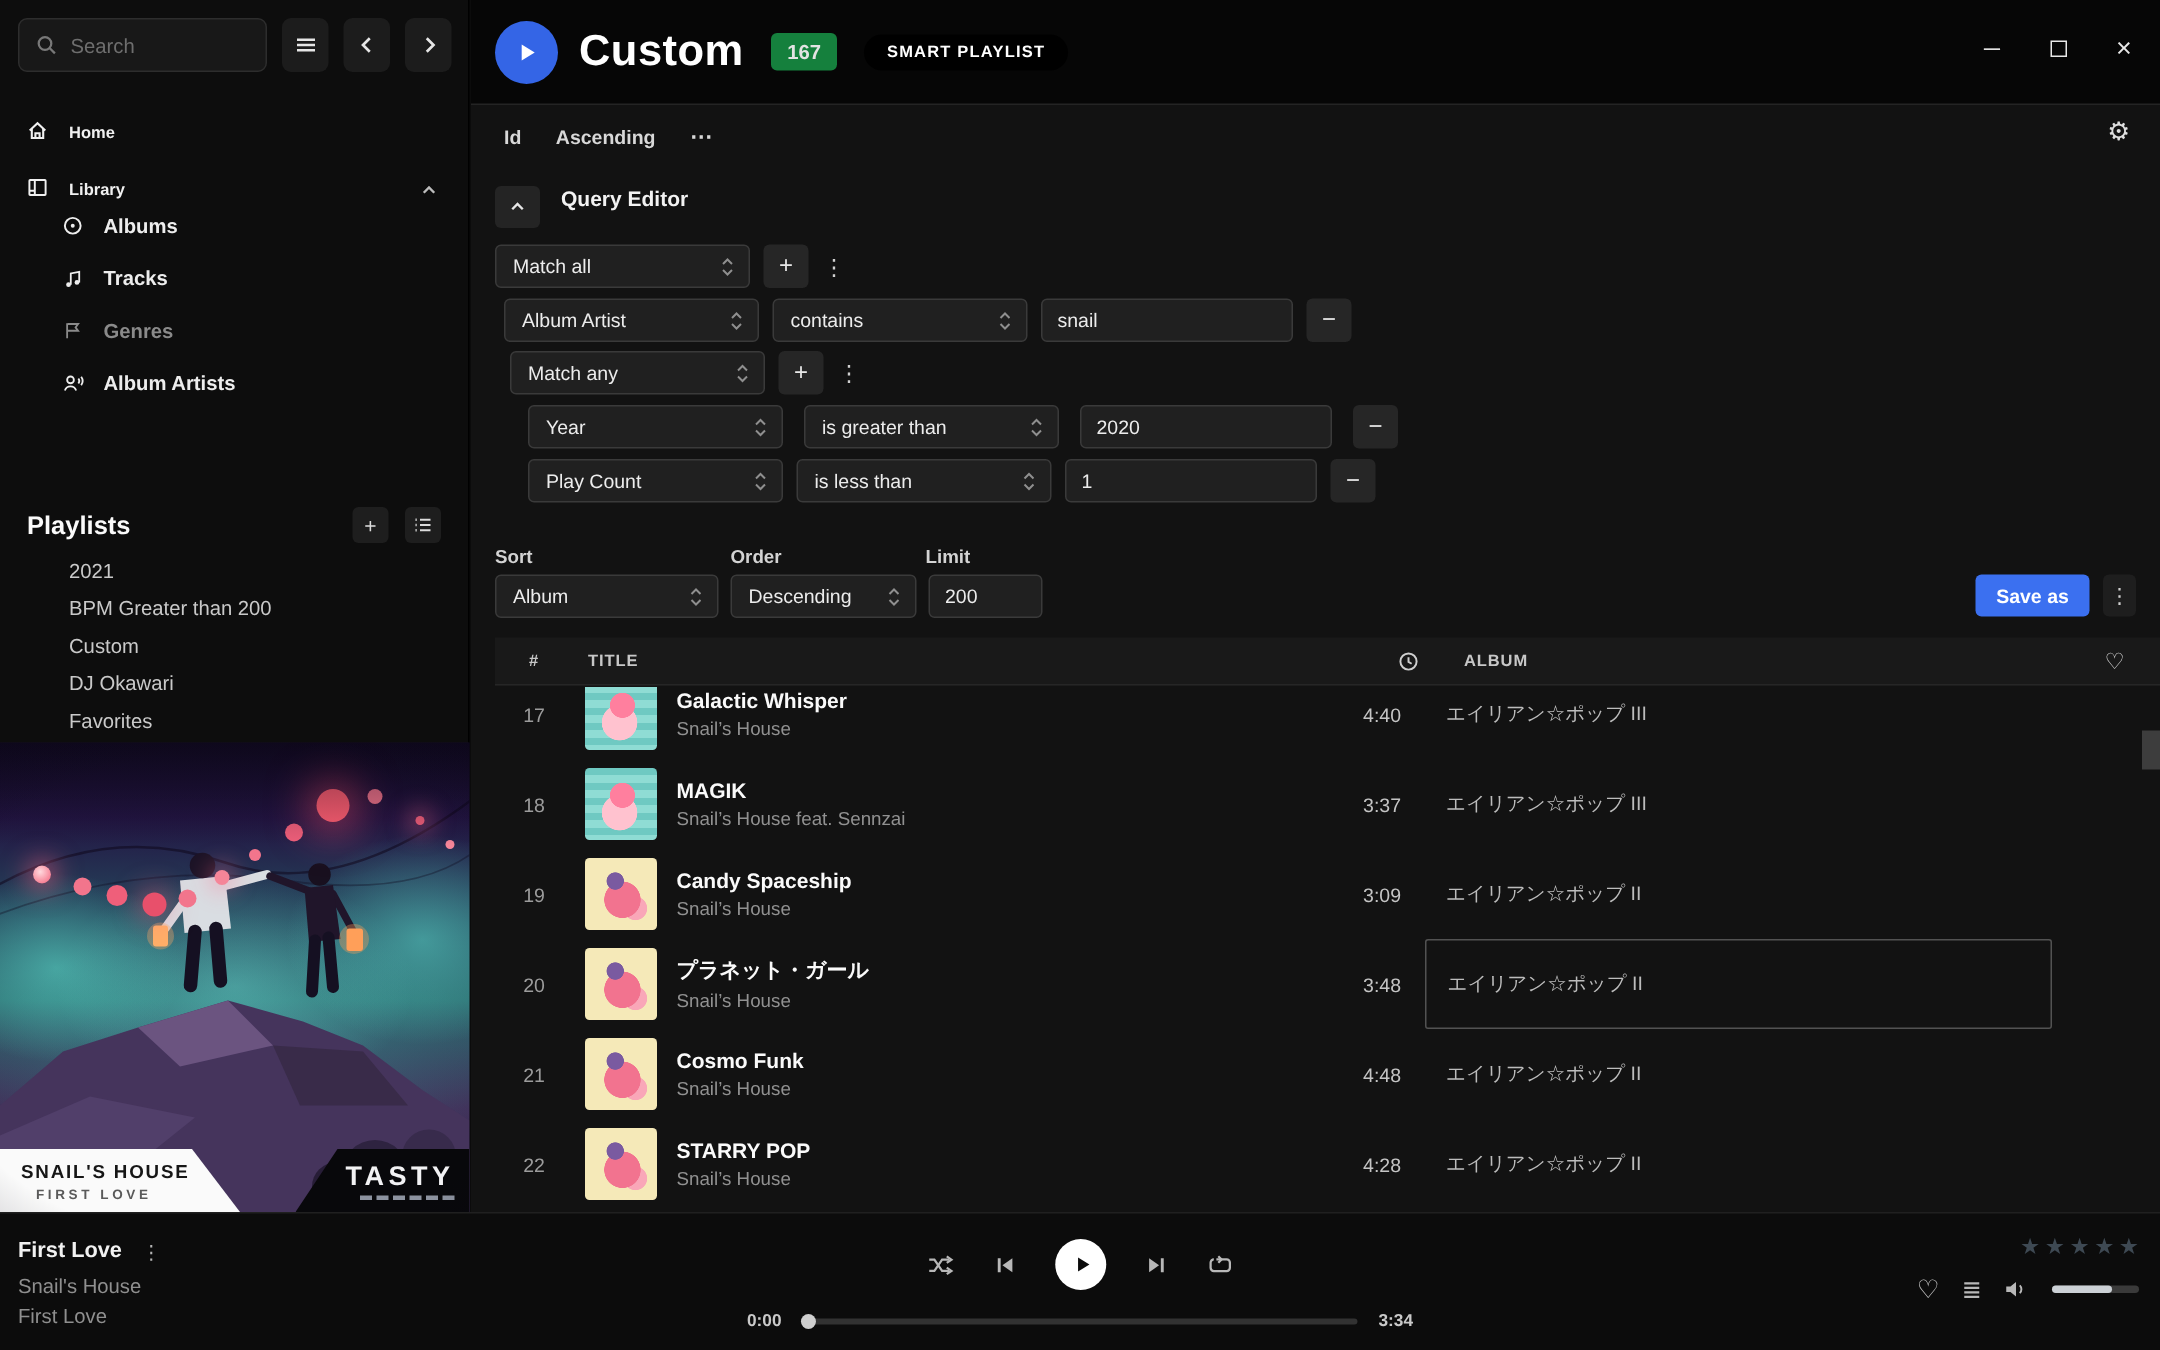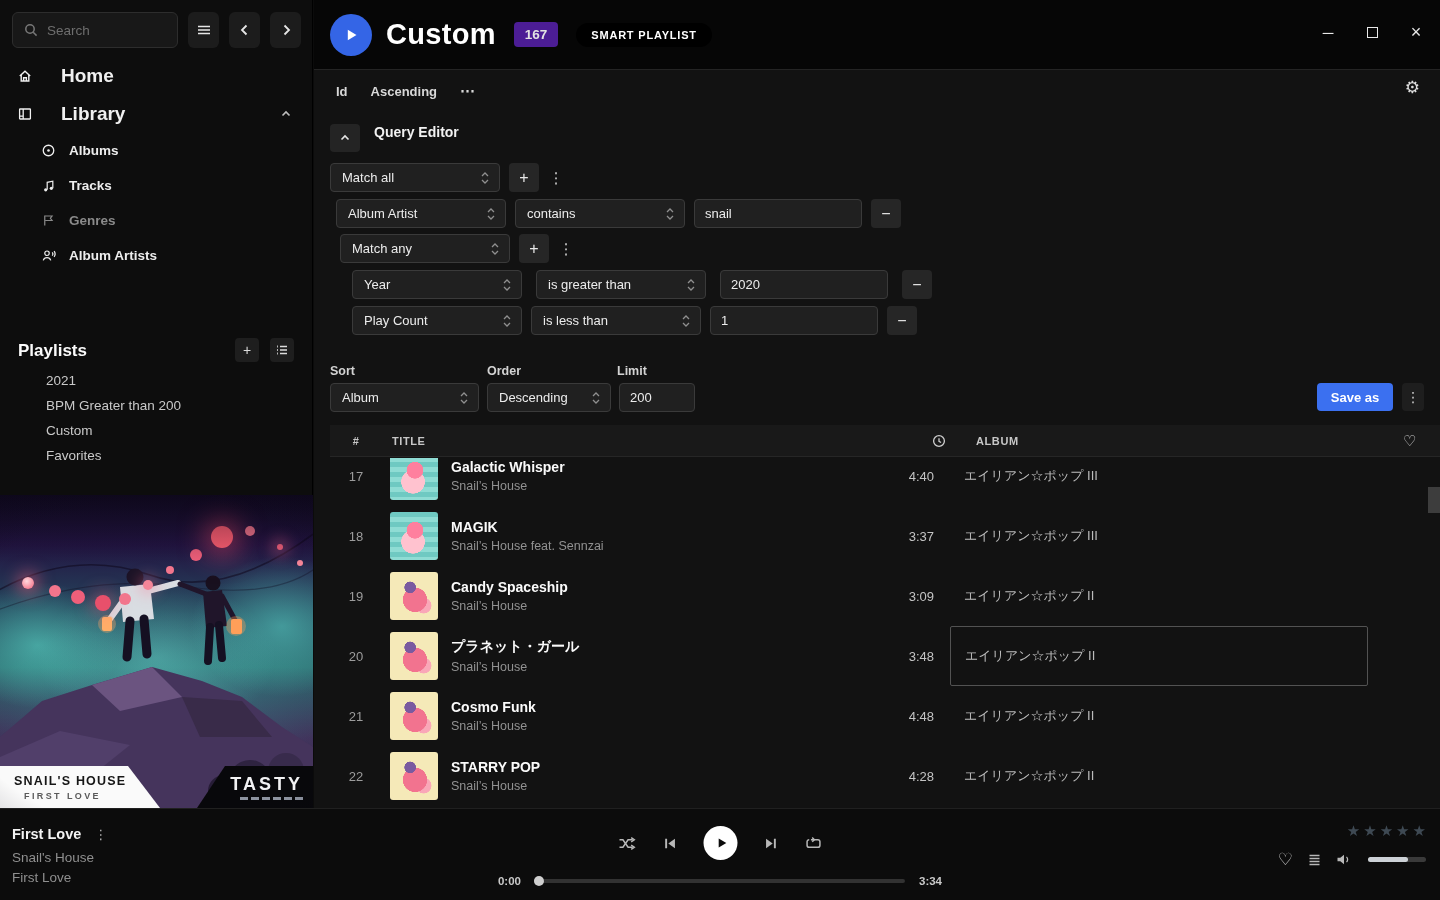--- a/index.html
+++ b/index.html
@@ -7,21 +7,21 @@
   body { font-family:"Liberation Sans", sans-serif; }
   .app { position:relative; width:1440px; height:900px; background:#0b0b0b; color:#e8e8e8; overflow:hidden; }
 
   
   .sidebar { position:absolute; left:0; top:0; width:313px; height:808px; background:#0d0d0d; border-right:1px solid #000; }
   .sb-search-row { position:absolute; top:12px; left:12px; display:flex; gap:10px; align-items:center; }
   .search-box { width:166px; height:36px; background:#181818; border:1px solid #2d2d2d; border-radius:6px; display:flex; align-items:center; gap:9px; padding:0 11px; color:#787878; }
   .search-box input { flex:1; min-width:0; background:transparent; border:none; outline:none; color:#cfcfcf; font-size:13.5px; font-family:inherit; }
   .search-box input::placeholder { color:#6e6e6e; }
   .sq-btn { width:31px; height:36px; background:#1c1c1c; border:none; border-radius:6px; color:#e6e6e6; display:flex; align-items:center; justify-content:center; cursor:pointer; }
-  .nav-item { display:flex; align-items:center; gap:28px; height:38px; padding-left:17px; font-size:19px; font-weight:700; color:#f0f0f0; cursor:pointer; position:relative; }
+  .nav-item { display:flex; align-items:flex-end; gap:13px; height:38px; padding-left:17px; font-size:11px; font-weight:700; color:#f0f0f0; cursor:pointer; position:relative; }
   #nav-home { margin-top:57px; }
   .nav-item .chev-right { position:absolute; right:20px; color:#bdbdbd; }
   .sub-item { display:flex; align-items:center; gap:13px; height:35px; padding-left:41px; font-size:13.5px; font-weight:700; color:#ededed; cursor:pointer; }
   .sub-item.dim { color:#8a8a8a; }
   .icon { display:inline-flex; align-items:center; justify-content:center; color:inherit; }
   .pl-header { position:absolute; top:338px; left:18px; right:14px; height:26px; display:flex; align-items:center; }
   .pl-title { font-size:17px; font-weight:800; color:#fafafa; }
   .pl-btns { position:absolute; right:4px; top:0; display:flex; gap:11px; }
   .pl-btn { width:24px; height:24px; background:#1e1e1e; border:none; border-radius:4px; color:#dcdcdc; display:flex; align-items:center; justify-content:center; font-size:14px; cursor:pointer; }
   .pl-list { position:absolute; top:368px; left:0; right:0;margin-left:28px; }
@@ -56,21 +56,21 @@
     clip-path:polygon(28px 0, 100% 0, 100% 100%, 0 100%); display:flex; flex-direction:column; align-items:flex-end; justify-content:center; padding-right:10px; gap:2px; }
   .tasty { font-size:18px; font-weight:700; letter-spacing:3px; color:#f2f2f4; }
   .tasty-sub { display:flex; gap:3px; }
   .tasty-sub i { width:8px; height:3px; background:#8d93a0; }
 
   
   .main { position:absolute; left:314px; top:0; width:1126px; height:808px; background:#121212; }
   .main-header { position:absolute; top:0; left:0; width:100%; height:70px; background:#060606; border-bottom:1px solid #242424; display:flex; align-items:center; padding-left:16px; }
   .play-big { width:42px; height:42px; border-radius:50%; background:#3465e6; border:none; color:#fff; display:flex; align-items:center; justify-content:center; cursor:pointer; flex:0 0 auto; }
   .page-title { margin-left:14px; font-size:29px; font-weight:800; color:#fff; letter-spacing:.3px; }
-  .count-badge { margin-left:18px; background:#4c1d95; color:#e3e3e3; font-size:13.5px; font-weight:700; padding:5px 11px; border-radius:4px; }
+  .count-badge { margin-left:18px; background:#15803d; color:#e3e3e3; font-size:13.5px; font-weight:700; padding:5px 11px; border-radius:4px; }
   .smart-badge { margin-left:18px; background:#000; color:#fff; font-size:11px; font-weight:800; letter-spacing:.8px; padding:6px 15px; border-radius:999px; }
   .win-controls { position:absolute; right:0; top:0; height:64px; display:flex; align-items:center; gap:28px; padding-right:16px; }
   .win-btn { width:16px; height:16px; display:flex; align-items:center; justify-content:center; color:#e8e8e8; font-size:15px; cursor:pointer; background:none; border:none; }
   .max-box { width:11px; height:11px; border:1.4px solid #e8e8e8; }
 
   .toolbar { position:absolute; top:71px; left:0; width:100%; height:40px; display:flex; align-items:center; padding-left:22px; gap:23px; }
   .tb-item { font-size:13px; font-weight:700; color:#d8d8d8; cursor:pointer; }
   .tb-dots { font-size:15px; font-weight:700; color:#d8d8d8; cursor:pointer; letter-spacing:1px; }
   .tb-gear { position:absolute; right:20px; top:6px; font-size:17px; color:#dedede; background:none; border:none; cursor:pointer; }
 
@@ -359,20 +359,21 @@
                 <use href="#i-list"></use>
               </svg>
             </span>
           </button>
       </span>
     </div>
     <div class="pl-list">
       <div class="pl-item">2021</div>
       <div class="pl-item">BPM Greater than 200</div>
       <div class="pl-item">Custom</div>
+      <div class="pl-item">DJ Okawari</div>
       <div class="pl-item">Favorites</div>
     </div>
 
     <div class="art">
       <svg class="scene" width="313" height="313" viewBox="0 0 313 313">
         <path d="M-10 100 Q 70 52 150 80 T 330 26" fill="none" stroke="rgba(15,8,28,.55)" stroke-width="1.6"></path>
         <path d="M-10 118 Q 90 78 190 92 T 330 60" fill="none" stroke="rgba(15,8,28,.35)" stroke-width="1.2"></path>
         <polygon points="0,242 42,206 92,190 152,172 202,186 242,202 282,232 313,252 313,313 0,313" fill="#45345c"></polygon>
         <polygon points="92,190 152,172 182,202 120,216" fill="#6b5480"></polygon>
         <polygon points="182,202 242,206 272,242 200,242" fill="#392b49"></polygon>

